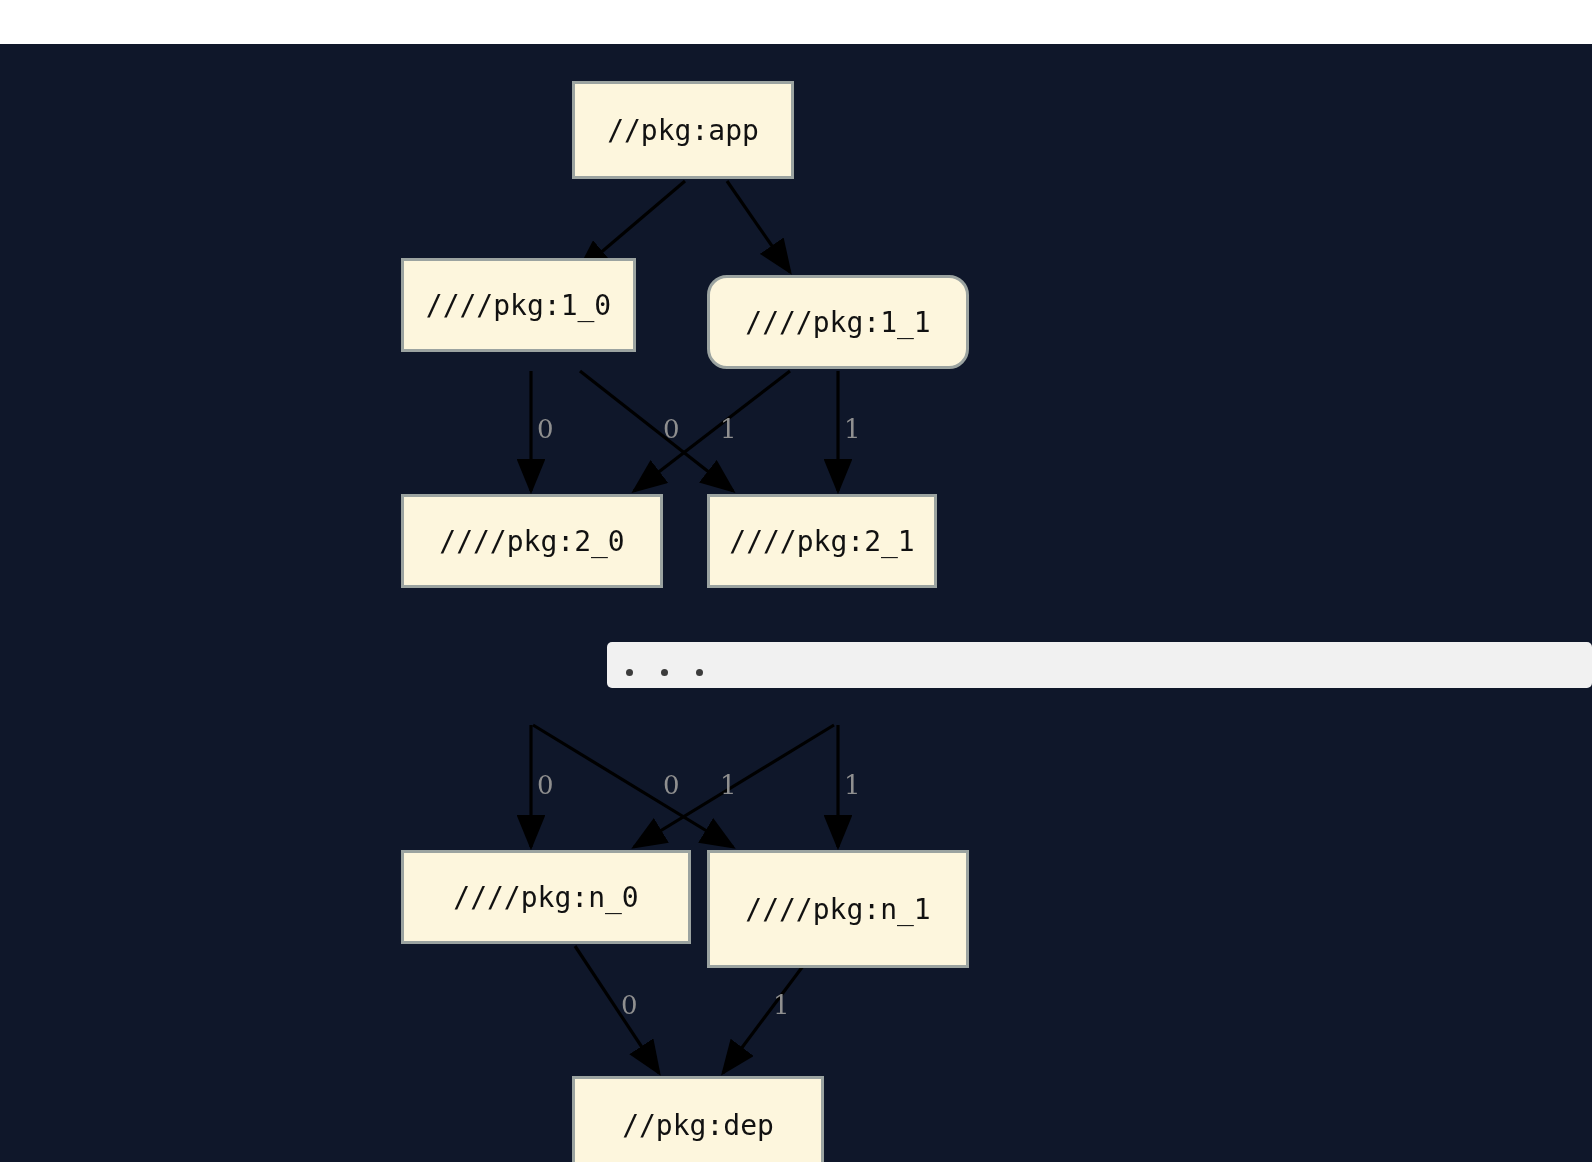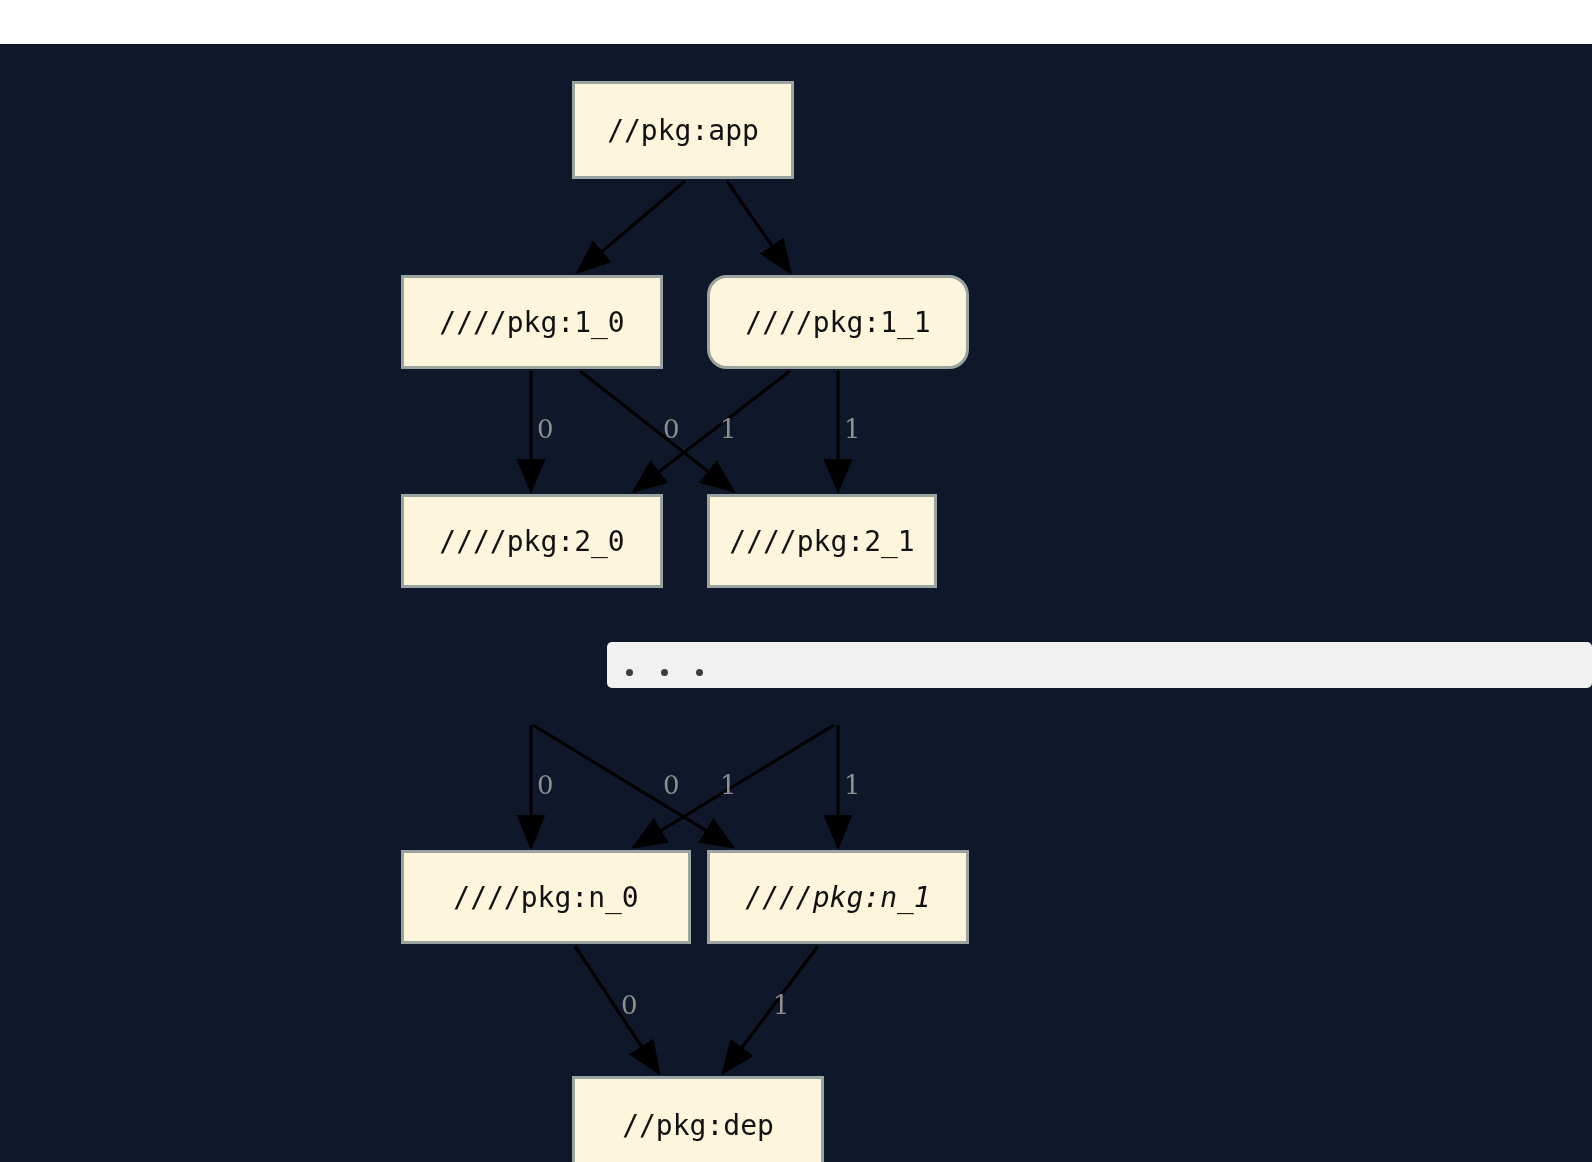--- a/index.html
+++ b/index.html
@@ -92,36 +92,36 @@
         <line x1="838" y1="681" x2="838" y2="803" stroke="#000000" stroke-width="3.2" marker-end="url(#arrowhead)"></line>
         <line x1="575" y1="902" x2="659" y2="1029" stroke="#000000" stroke-width="3.2" marker-end="url(#arrowhead)"></line>
         <line x1="818" y1="902" x2="723" y2="1029" stroke="#000000" stroke-width="3.2" marker-end="url(#arrowhead)"></line>
       </g>
   </svg>
 
   <div id="nodes-layer">
       <div class="node" style="left: 572px; top: 37px; width: 222px; height: 98px; background: rgb(253, 246, 221); border-color: rgb(155, 163, 160);">
         <span class="node-label">//pkg:app</span>
       </div>
-      <div class="node" style="left: 401px; top: 231px; width: 262px; height: 94px; background: rgb(253, 246, 221); border-color: rgb(155, 163, 160); text-align: center;">
+      <div class="node" style="left: 401px; top: 214px; width: 235px; height: 94px; background: rgb(253, 246, 221); border-color: rgb(155, 163, 160); text-align: center;">
         <span class="node-label">////pkg:1_0</span>
       </div>
       <div class="node" style="left: 707px; top: 231px; width: 262px; height: 94px; background: rgb(253, 246, 221); border-color: rgb(155, 163, 160); border-radius: 20px;">
         <span class="node-label">////pkg:1_1</span>
       </div>
       <div class="node" style="left: 401px; top: 450px; width: 262px; height: 94px; background: rgb(253, 246, 221); border-color: rgb(155, 163, 160);">
         <span class="node-label">////pkg:2_0</span>
       </div>
       <div class="node" style="left: 707px; top: 450px; width: 230px; height: 94px; background: rgb(253, 246, 221); border-color: rgb(155, 163, 160);">
         <span class="node-label">////pkg:2_1</span>
       </div>
       <div class="node" style="left: 401px; top: 806px; width: 290px; height: 94px; background: rgb(253, 246, 221); border-color: rgb(155, 163, 160);">
         <span class="node-label">////pkg:n_0</span>
       </div>
-      <div class="node" style="left: 707px; top: 806px; width: 262px; height: 94px; background: rgb(253, 246, 221); border-color: rgb(155, 163, 160); font-style: italic;">
+      <div class="node" style="left: 707px; top: 806px; width: 262px; height: 118px; background: rgb(253, 246, 221); border-color: rgb(155, 163, 160);">
         <span class="node-label">////pkg:n_1</span>
       </div>
       <div class="node" style="left: 572px; top: 1032px; width: 252px; height: 98px; background: rgb(253, 246, 221); border-color: rgb(155, 163, 160);">
         <span class="node-label">//pkg:dep</span>
       </div>
     </div>
   <div id="edge-labels-layer">
       <div class="edge-label" style="left: 537px; top: 370px; color: rgb(143, 143, 143);">0</div>
       <div class="edge-label" style="left: 663px; top: 370px; color: rgb(143, 143, 143);">0</div>
       <div class="edge-label" style="left: 720px; top: 370px; color: rgb(143, 143, 143);">1</div>

